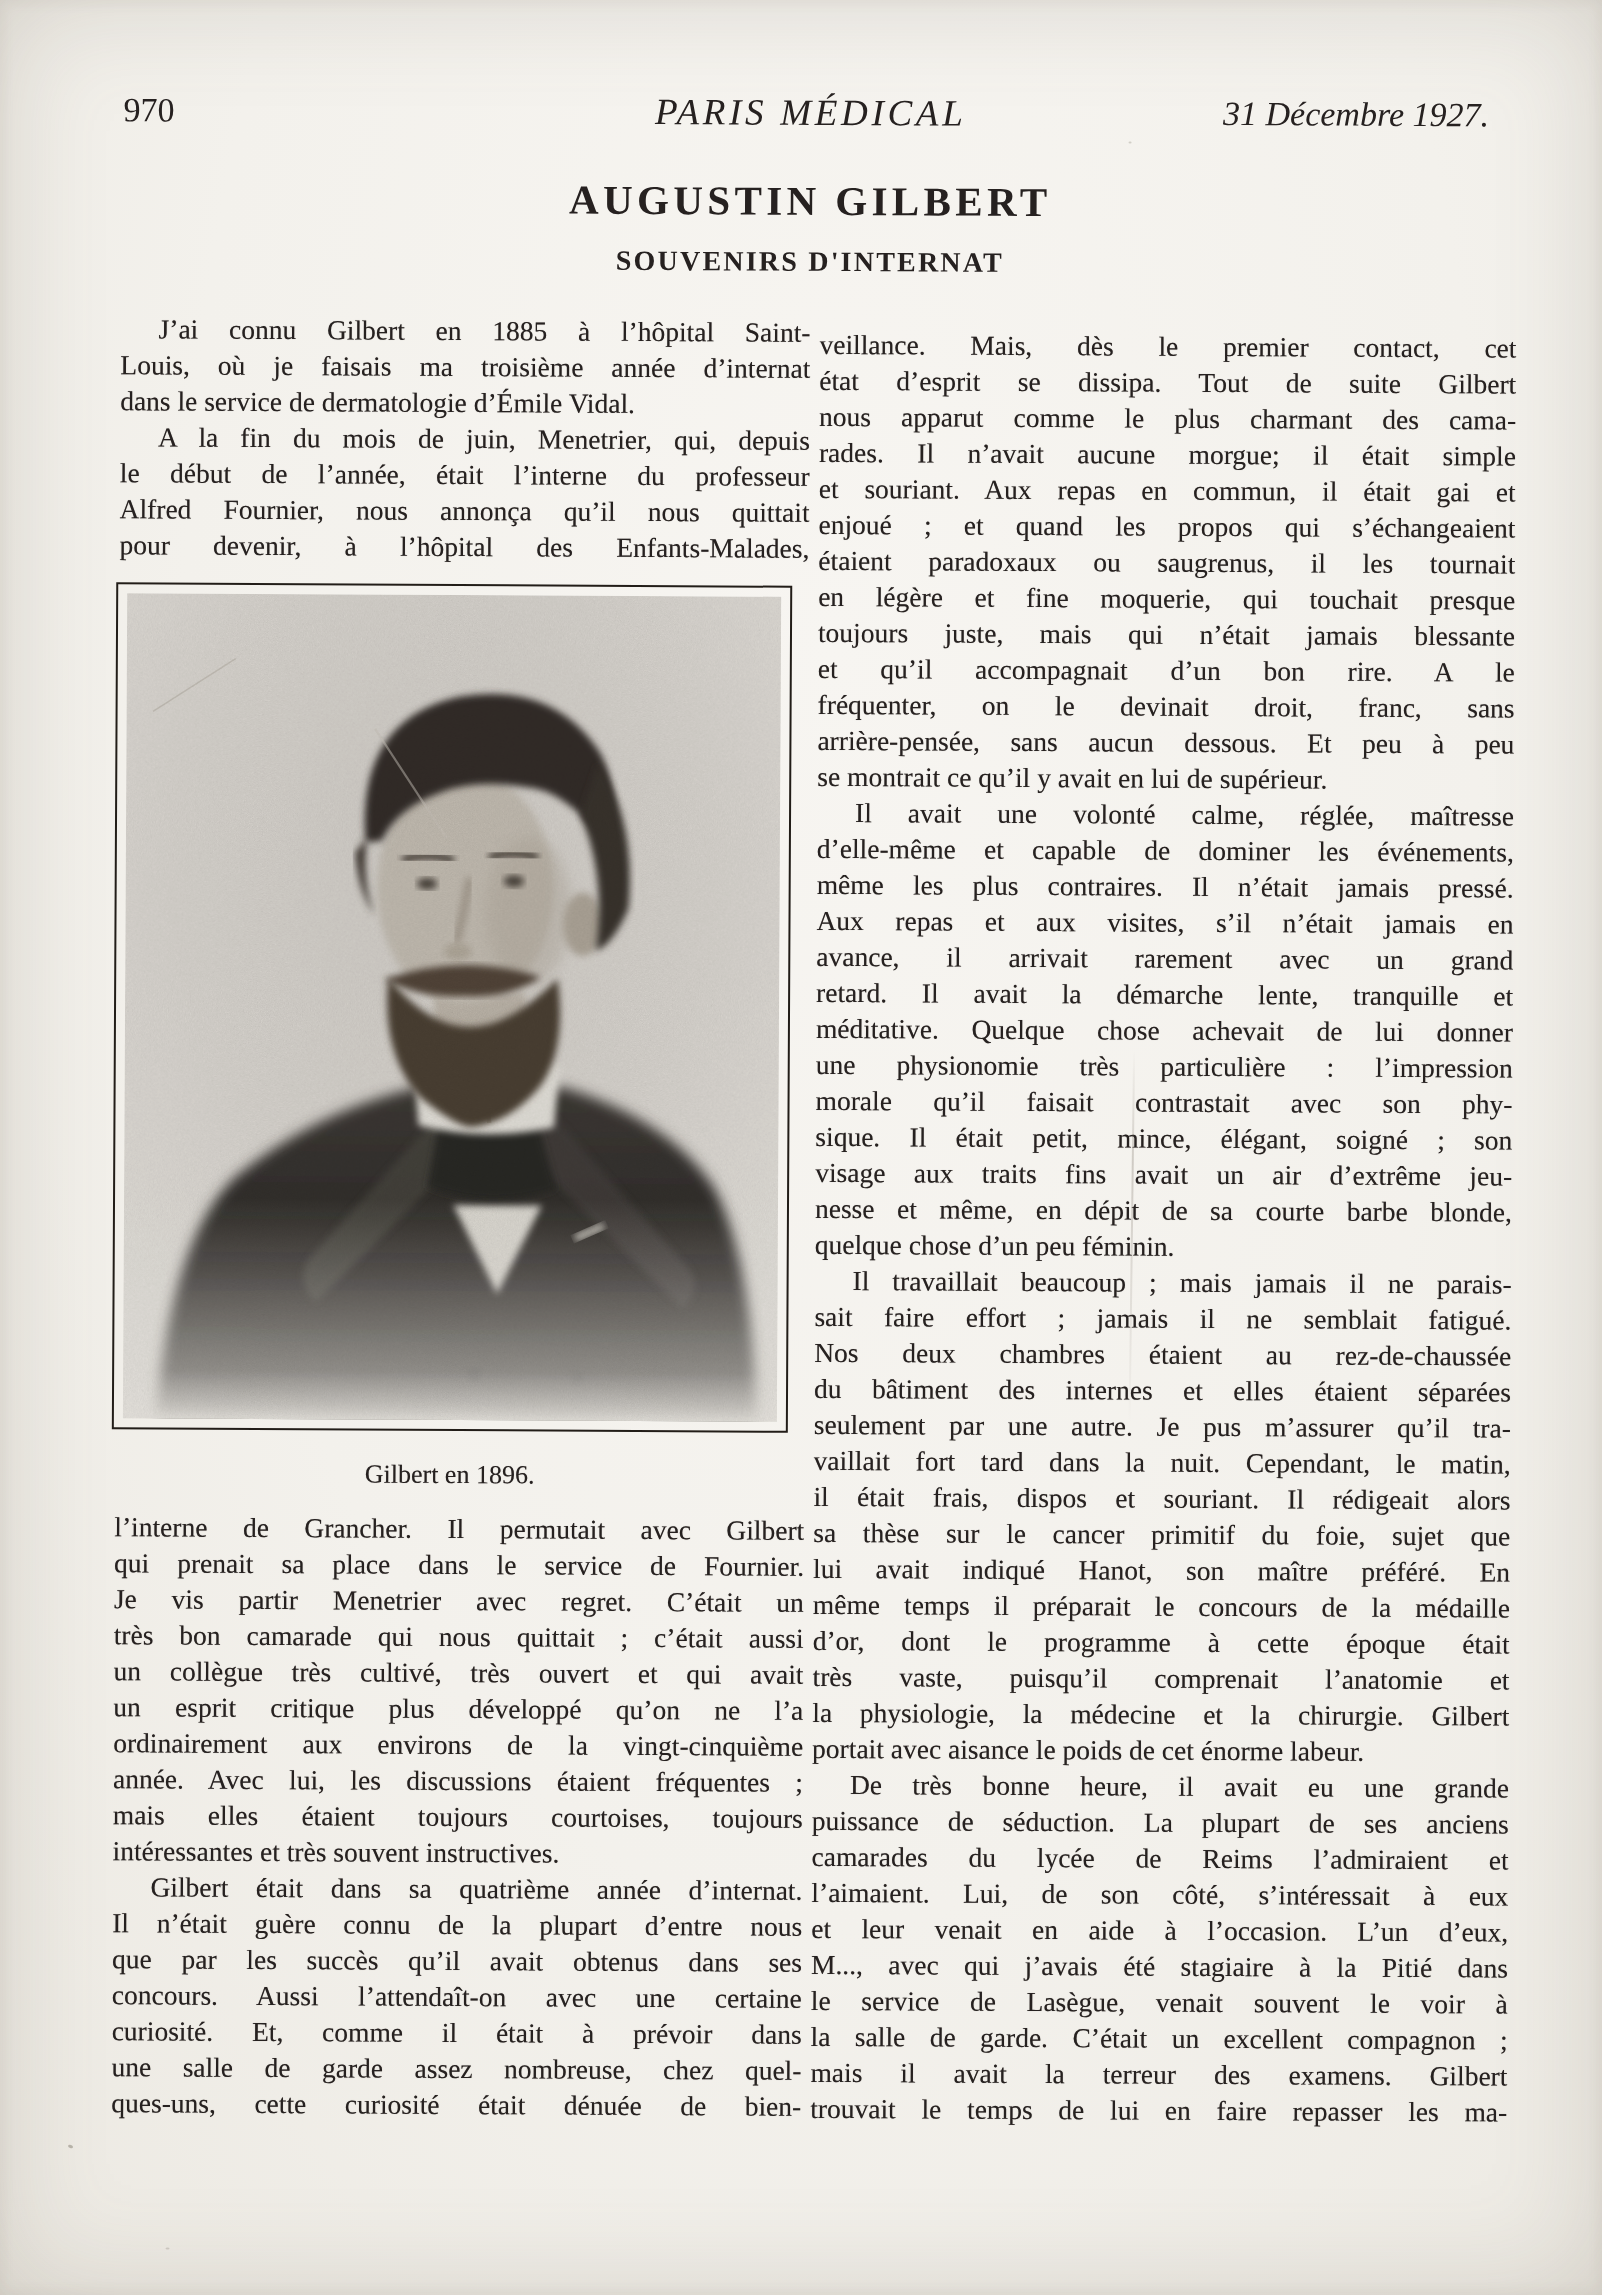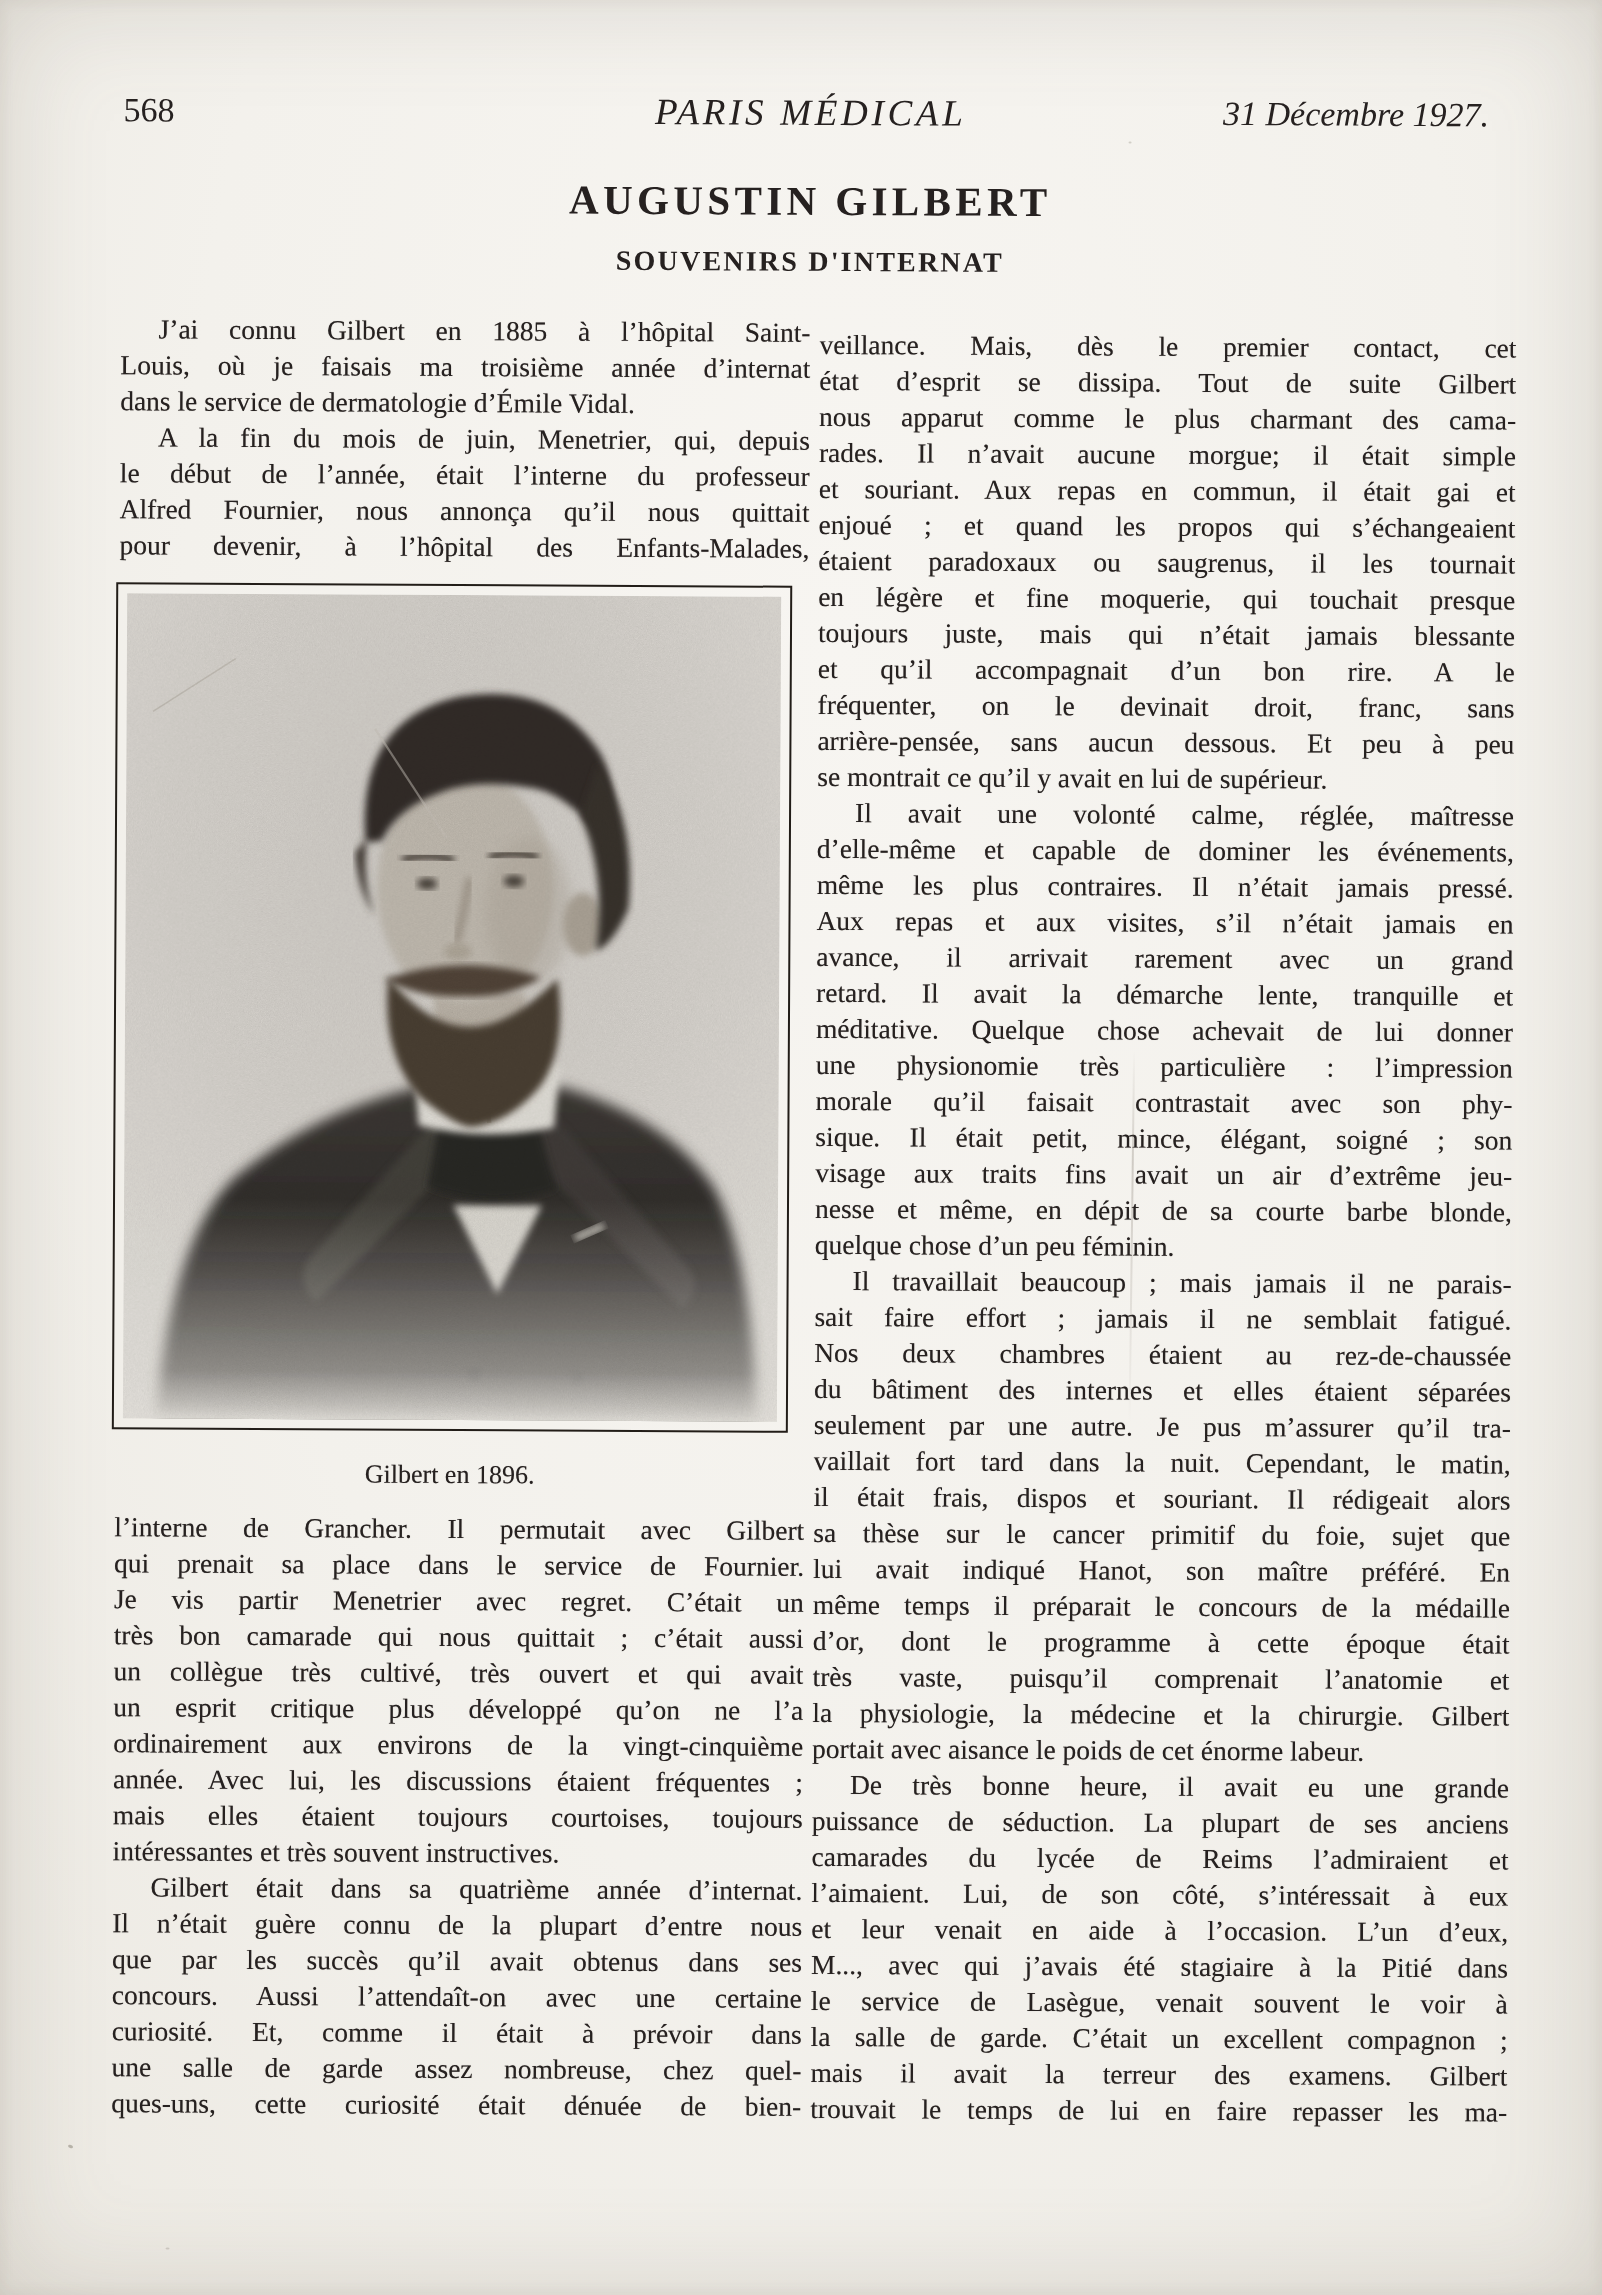--- a/index.html
+++ b/index.html
@@ -64,21 +64,21 @@
   .speck.s3{left:177px;top:2247px;width:4.4px;height:2.2px;opacity:.20;}
   .speck.s4{left:1129px;top:136px;width:2.9px;height:2.2px;opacity:.22;}
 </style>
 </head>
 <body>
 
 <div class="page">
   <div class="rot">
 
     <div class="masthead">
-      <span class="pageno">568</span>
+      <span class="pageno">970</span>
       <span class="journal">PARIS MÉDICAL</span>
       <span class="issue-date">31 Décembre 1927.</span>
     </div>
 
     <div class="title">AUGUSTIN GILBERT</div>
     <div class="subtitle">SOUVENIRS D'INTERNAT</div>
 
     <div class="col colA">
         <div class="line indent">J’ai connu Gilbert en 1885 à l’hôpital Saint-</div>
         <div class="line">Louis, où je faisais ma troisième année d’internat</div>

